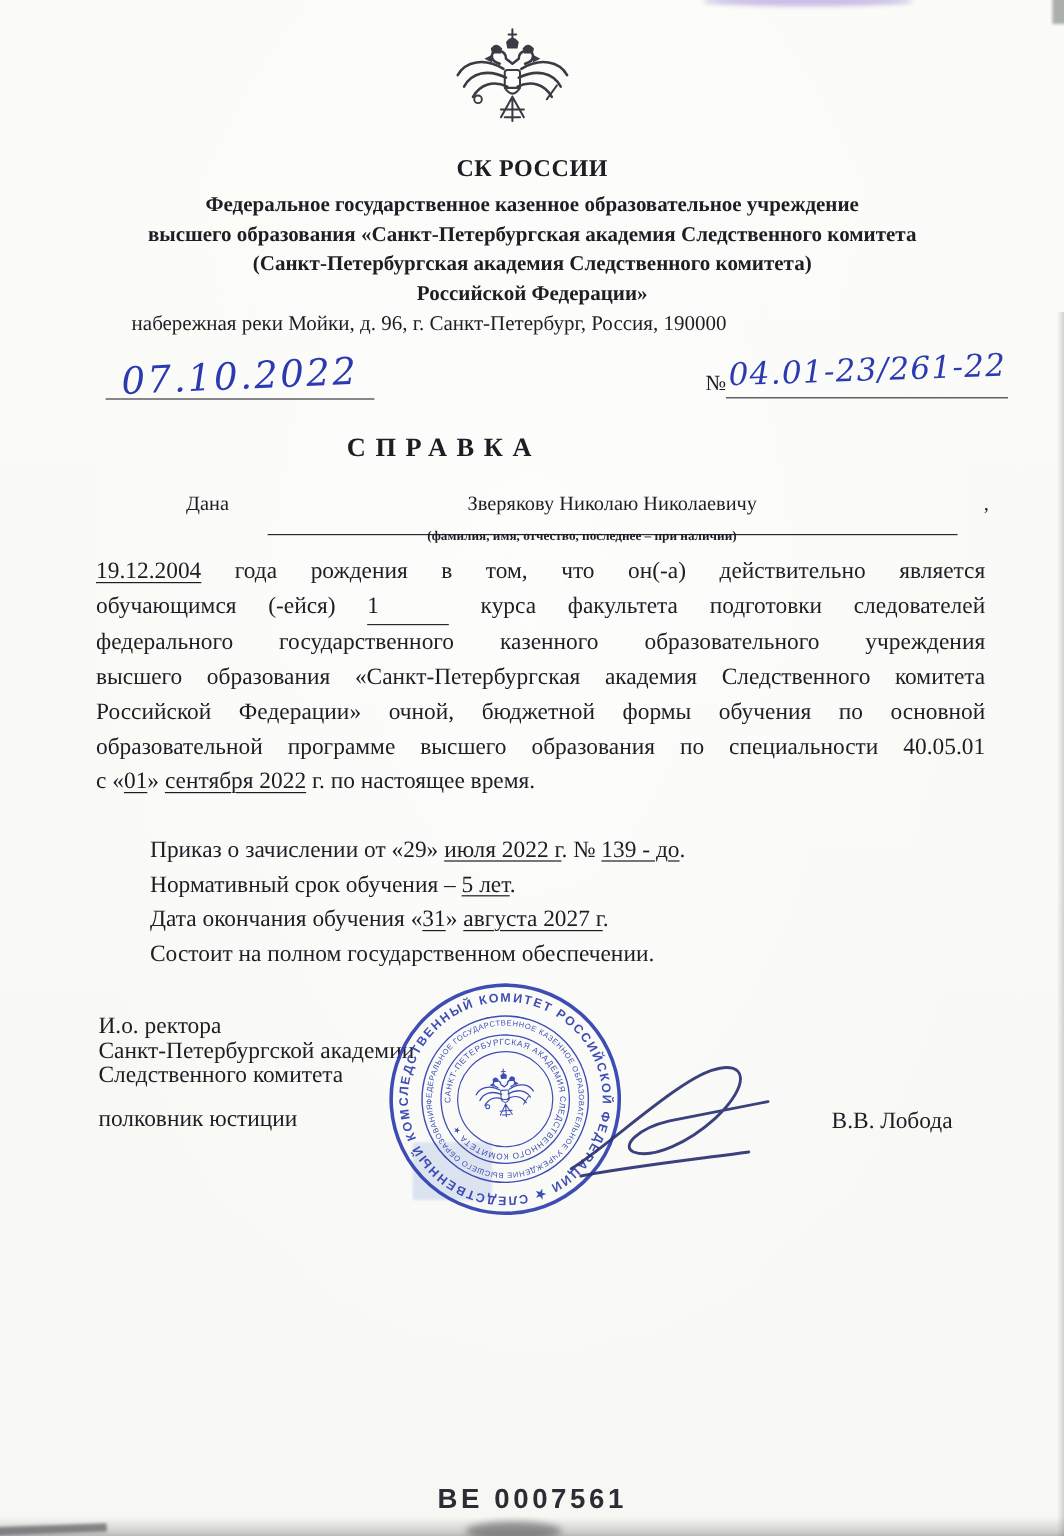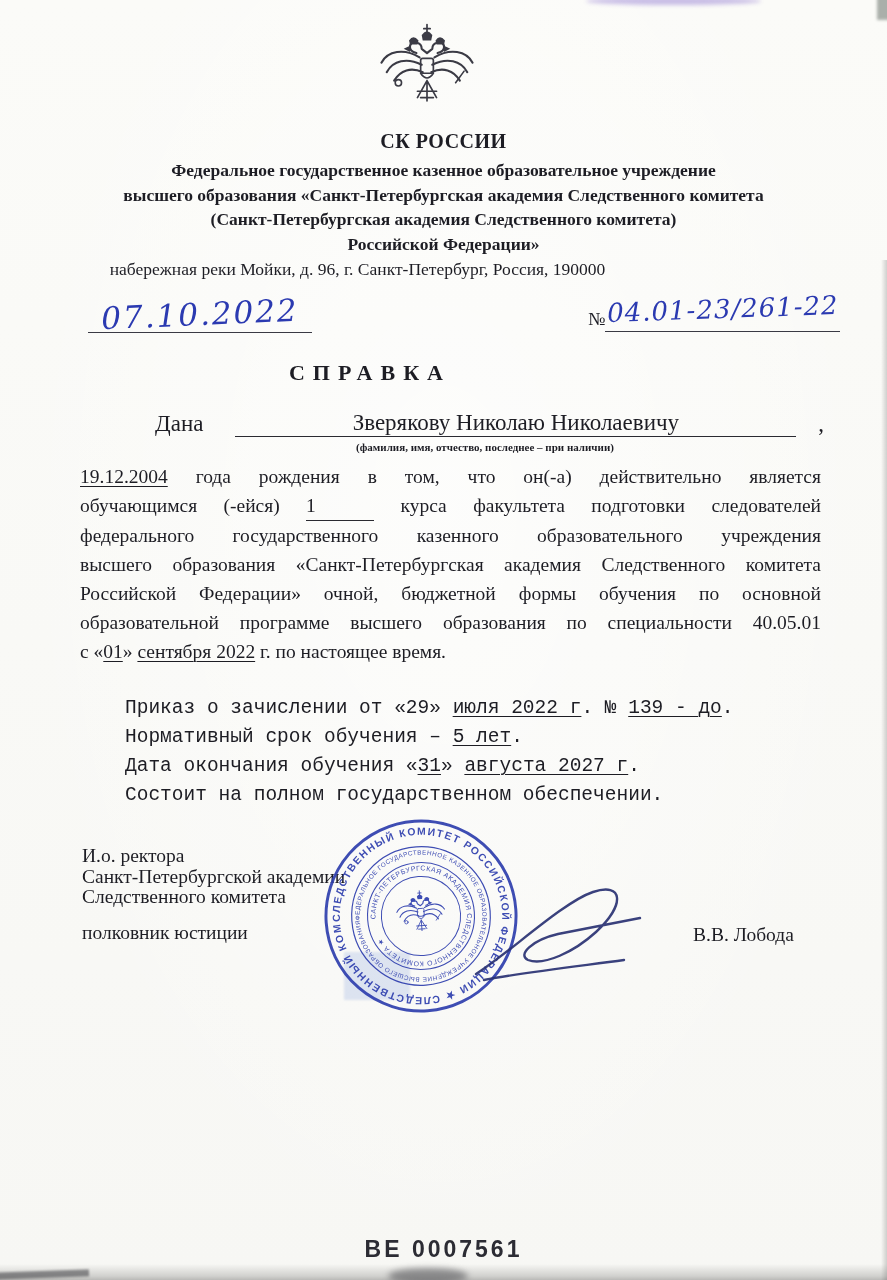--- a/index.html
+++ b/index.html
@@ -22,31 +22,31 @@
   .date-group{position:absolute;left:8px;top:0;width:224px;border-bottom:1.6px solid #3a3a44;height:40px;text-align:center;}
   .num-group{position:absolute;left:508px;top:0;width:252px;height:40px;display:flex;align-items:flex-end;}
   .num-label{font-size:18px;padding-bottom:2px;}
   .num-line{flex:1;border-bottom:1.6px solid #3a3a44;text-align:center;height:40px;}
   .hand{font-family:cursive,"DejaVu Serif",serif;font-style:italic;color:#2b3ab1;display:inline-block;}
   .hand-date{font-size:31px;transform:rotate(-2.5deg) translateY(4px);letter-spacing:2px;}
   .hand-num{font-size:26px;transform:rotate(-2deg) translateY(3px);letter-spacing:1px;}
   
   .doc-title{left:0;top:360px;width:740px;text-align:center;font-weight:bold;font-size:22px;letter-spacing:8px;}
   
-  .issued{left:80px;top:410px;width:744px;display:flex;align-items:flex-end;font-size:23px;gap:22px;}
+  .issued{left:80px;top:410px;width:744px;display:flex;font-size:17px;gap:22px;}
   .issued .label{margin-left:75px;padding-right:10px;}
-  .issued .fill{flex:1;border-bottom:1.6px solid #2a2a31;text-align:center;padding-bottom:0;}
+  .issued .fill{flex:1;border-bottom:1.6px solid #2a2a31;text-align:center;padding-bottom:15px;}
   .hint{left:80px;top:441px;width:760px;text-align:center;padding-left:50px;box-sizing:border-box;
         font-size:11px;font-weight:700;}
   
   .body-par{left:80px;top:462px;width:741px;font-size:19.5px;}
   .body-line{line-height:29px;white-space:pre-wrap;}
   .body-line.justify{text-align:justify;text-align-last:justify;}
   .details{left:125px;top:694px;width:700px;font-size:19.5px;}
-  .detail-line{line-height:29px;white-space:pre-wrap;font-family:Liberation Mono, monospace;}
+  .detail-line{line-height:29px;white-space:pre-wrap;}
   .u{text-decoration:underline;text-decoration-thickness:1.2px;text-underline-offset:3px;}
   .blank{display:inline-block;border-bottom:1.4px solid #2a2a31;text-align:center;}
   
   .sig-left{left:82px;top:846px;width:340px;font-size:19.5px;line-height:20.5px;}
   .sig-rank{left:82px;top:922px;font-size:19.5px;}
   .sig-name{left:693px;top:924px;font-size:19.5px;}
   .stamp{left:322px;top:817px;width:198px;height:198px;opacity:.92;transform:rotate(-4deg);}
   .stamp-patch{left:344px;top:952px;width:66px;height:48px;background:#a8bce4;opacity:.35;filter:blur(1px);}
   .signature{left:468px;top:876px;width:196px;height:120px;}
   

